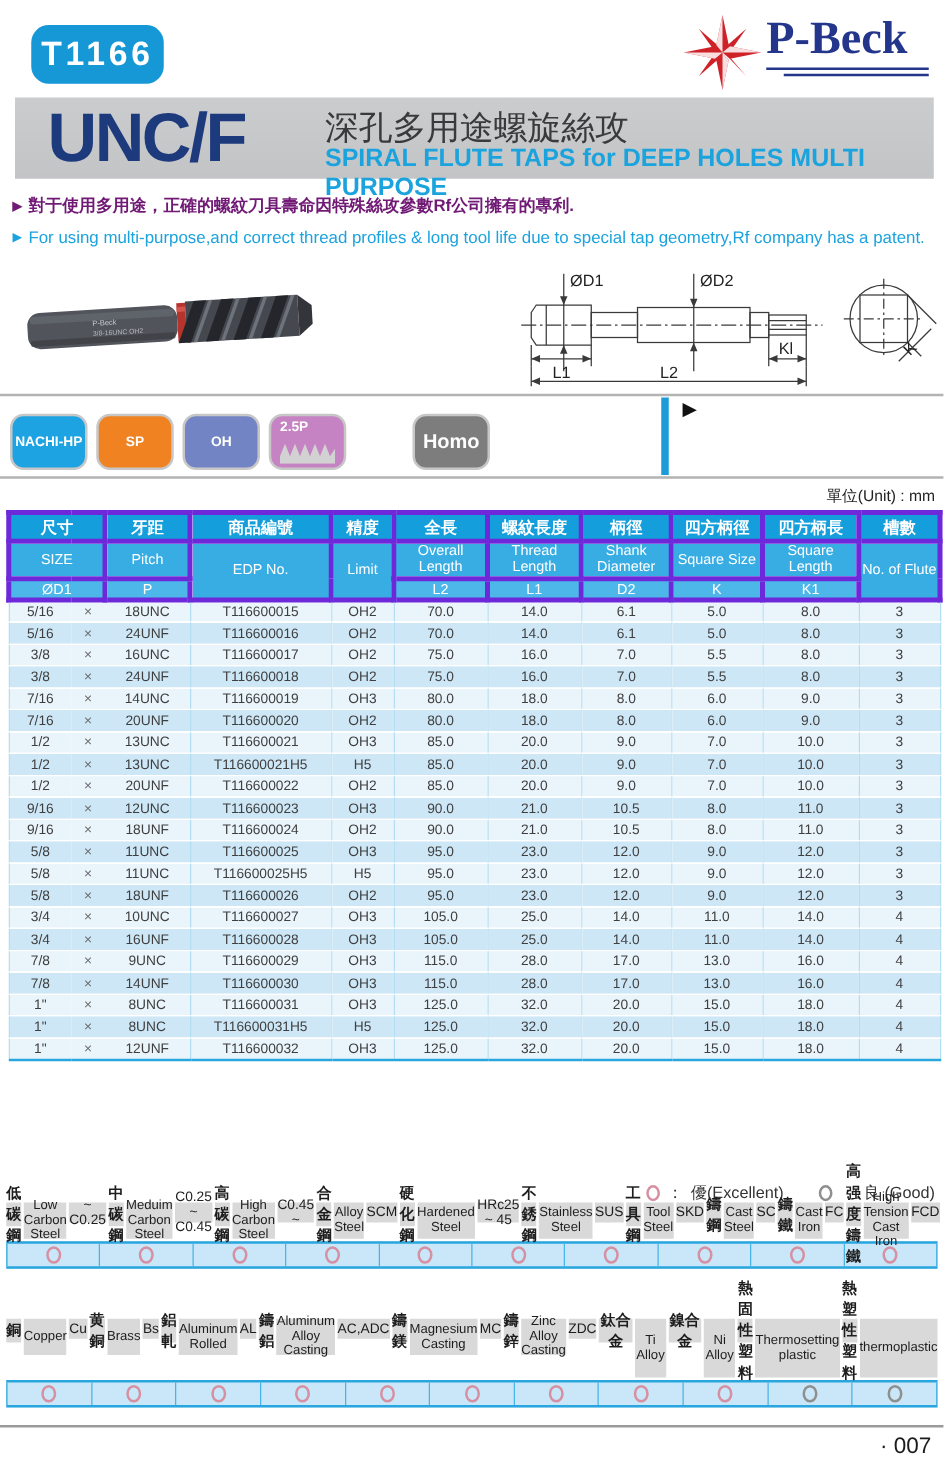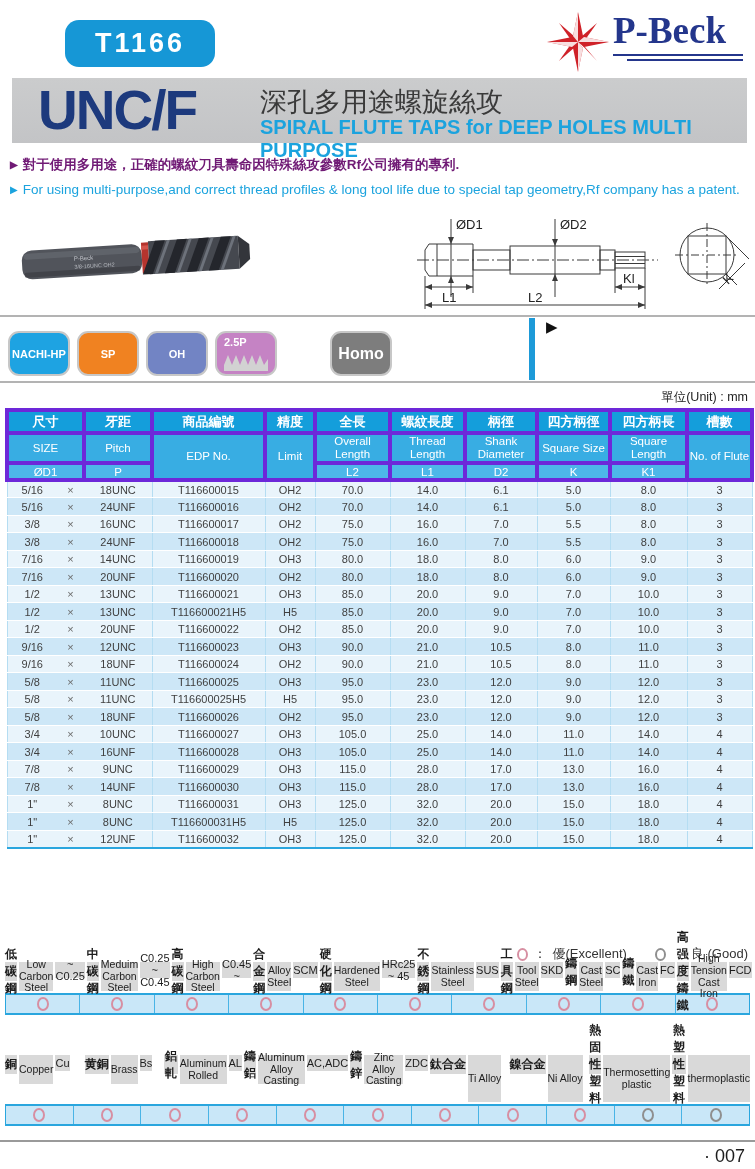--- a/index.html
+++ b/index.html
@@ -1,23 +1,23 @@
 <!DOCTYPE html>
 <html><head>
 <meta charset="utf-8">
 <style>
   * { margin:0; padding:0; box-sizing:border-box; }
   html,body { background:#fff; }
   body { font-family:"Liberation Sans", sans-serif; }
   #page { position:relative; width:755px; height:1169px; background:#fff; overflow:hidden; }
 
   
-  .t-badge { position:absolute; left:25px; top:20px; width:150px; height:47px;
+  .t-badge { position:absolute; left:25px; top:20px; width:106px; height:47px;
     background:#1697d6; border-radius:14px; color:#fff; font-size:27px; font-weight:bold;
-    letter-spacing:3px; display:flex; align-items:center; justify-content:center;margin-left:40px; }
+    letter-spacing:3px; display:flex; align-items:center; justify-content:center; }
 
   
   .logo { position:absolute; right:8px; top:10px; width:200px; height:62px; }
   .logo-star { position:absolute; left:0; top:2px; }
   .logo-text { position:absolute; left:66px; top:2px; font-family:"Liberation Serif", serif;
     font-weight:bold; font-size:37px; color:#24368c; line-height:1; }
   .logo-ul1 { position:absolute; left:66px; top:44px; width:130px; height:2px; background:#24368c; }
   .logo-ul2 { position:absolute; left:80px; top:49px; width:116px; height:2px; background:#24368c; }
 
   
@@ -686,20 +686,25 @@
           <div class="m-zh">鋁軋</div>
           <div class="m-en">Aluminum Rolled</div>
           <div class="m-code">AL</div>
         </div>
         <div class="mat-col">
           <div class="m-zh">鑄鋁</div>
           <div class="m-en">Aluminum Alloy Casting</div>
           <div class="m-code">AC,ADC</div>
         </div>
         <div class="mat-col">
+          <div class="m-zh">鑄鎂</div>
+          <div class="m-en">Magnesium Casting</div>
+          <div class="m-code">MC</div>
+        </div>
+        <div class="mat-col">
           <div class="m-zh">鑄鋅</div>
           <div class="m-en">Zinc Alloy Casting</div>
           <div class="m-code">ZDC</div>
         </div>
         <div class="mat-col">
           <div class="m-zh">鈦合金</div>
           <div class="m-en merged">Ti Alloy</div>
         </div>
         <div class="mat-col">
           <div class="m-zh">鎳合金</div>

